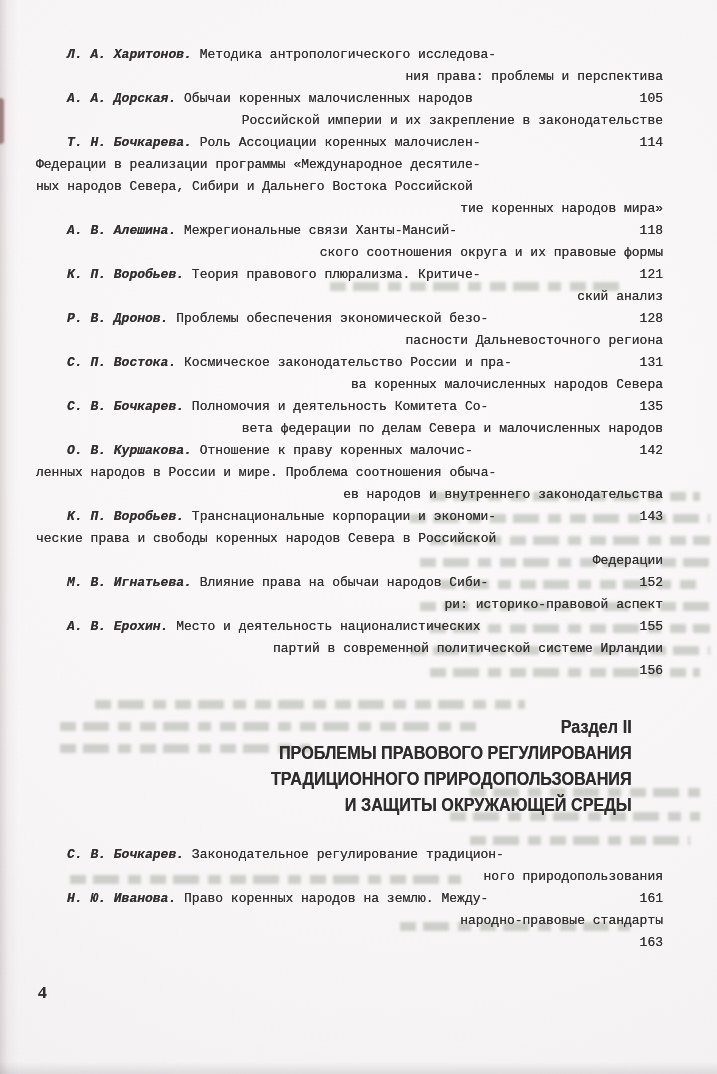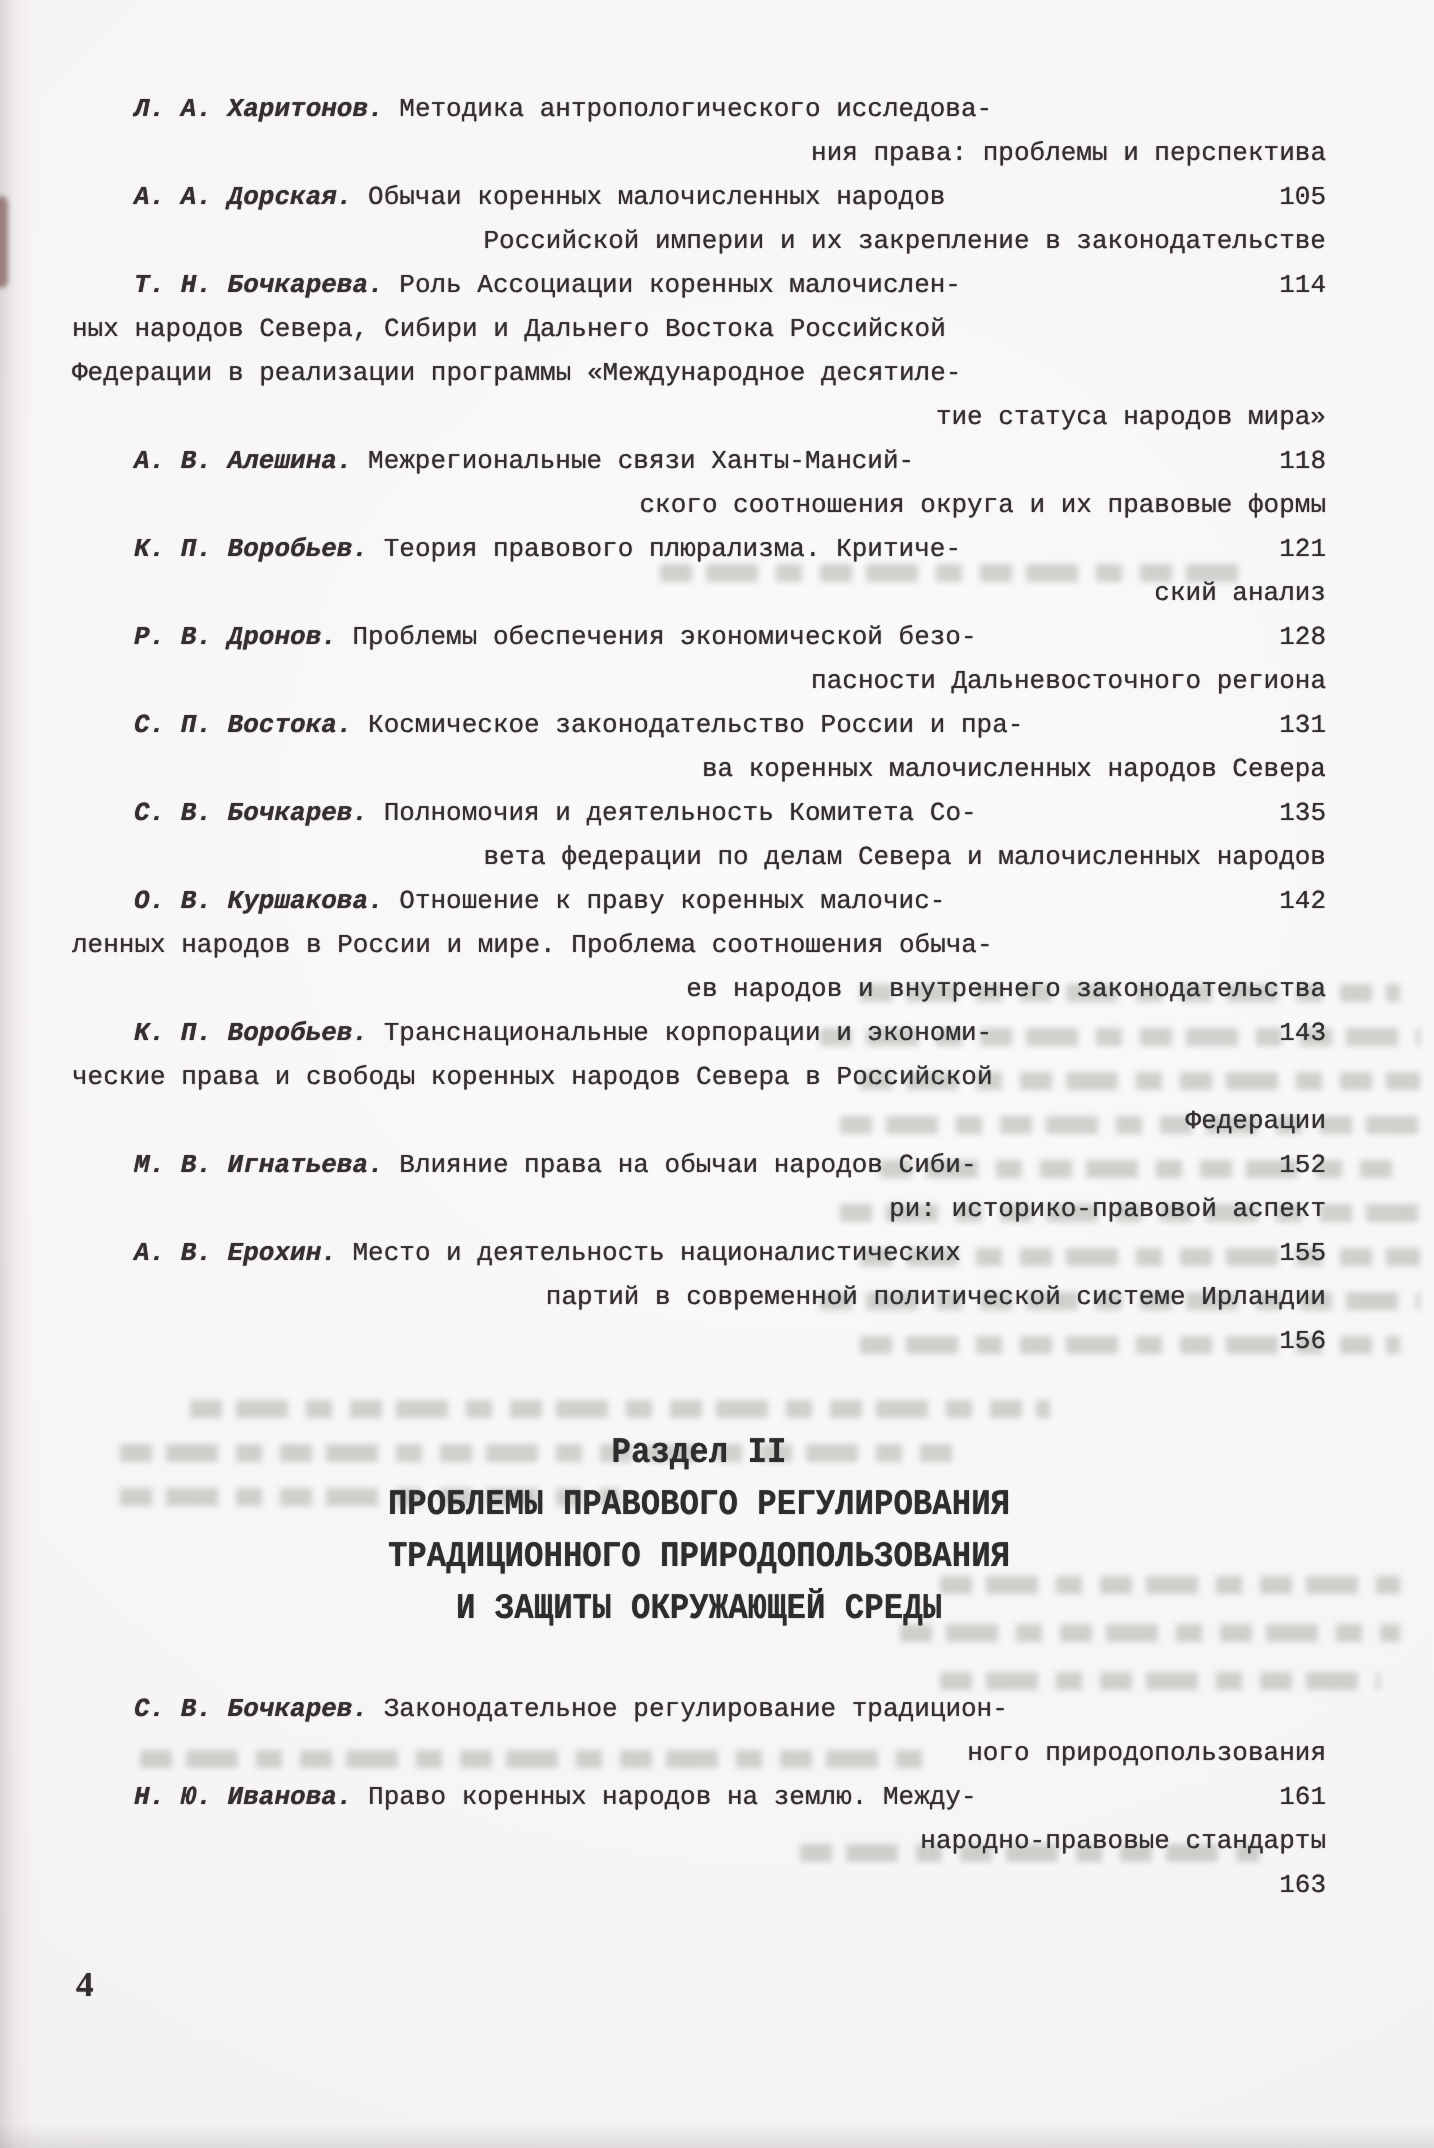--- a/index.html
+++ b/index.html
@@ -23,22 +23,22 @@
   .author{font-weight:bold;font-style:italic;}
   .ltext{display:inline-block;}
   .leader{
     flex:1 1 auto;min-width:10px;height:22px;margin:0 1px 0 6px;
     background-image:radial-gradient(circle at 3px 3px, #3b3738 1.15px, rgba(59,55,56,0) 1.6px);
     background-size:6.2px 6px;background-repeat:repeat-x;
     background-position:left 2px bottom 3.5px;
   }
   .pnum{display:inline-block;}
   .section-heading{
-    margin-top:54px;text-align:center;
-    font-family:Liberation Mono, monospace;font-weight:bold;
+    margin-top:54px;text-align:right;
+    font-family:Liberation Sans, sans-serif;font-weight:bold;
     font-size:18px;line-height:26px;color:#2f2c2d;
     text-shadow:0 0 0.5px rgba(47,44,45,0.8);
   }
   .sec-label,.sec-title-line{transform:scaleX(0.9);transform-origin:center;}
   .sec2-entries{margin-top:26px;}
   .folio{
     position:absolute;left:38px;top:982px;font-size:17.5px;font-weight:bold;
     text-shadow:0 0 0.5px rgba(47,44,45,0.8);
   }
   .ghost{
@@ -92,24 +92,24 @@
         <p class="entry">
           <span class="line first"><b class="author">А. А. Дорская.</b>&nbsp;<span class="ltext">Обычаи коренных малочисленных народов</span></span>
           <span class="line last">
             <span class="ltext">Российской империи и их закрепление в законодательстве</span>
             <span class="leader"></span>
             <span class="pnum">114</span>
           </span>
         </p>
         <p class="entry">
           <span class="line first"><b class="author">Т. Н. Бочкарева.</b>&nbsp;<span class="ltext">Роль Ассоциации коренных малочислен-</span></span>
+          <span class="line"><span class="ltext">Федерации в реализации программы «Международное десятиле-</span></span>
           <span class="line"><span class="ltext">ных народов Севера, Сибири и Дальнего Востока Российской</span></span>
-          <span class="line"><span class="ltext">Федерации в реализации программы «Международное десятиле-</span></span>
-          <span class="line last">
-            <span class="ltext">тие статуса народов мира»</span>
+          <span class="line last">
+            <span class="ltext">тие коренных народов мира»</span>
             <span class="leader"></span>
             <span class="pnum">118</span>
           </span>
         </p>
         <p class="entry">
           <span class="line first"><b class="author">А. В. Алешина.</b>&nbsp;<span class="ltext">Межрегиональные связи Ханты-Мансий-</span></span>
           <span class="line last">
             <span class="ltext">ского соотношения округа и их правовые формы</span>
             <span class="leader"></span>
             <span class="pnum">121</span>

